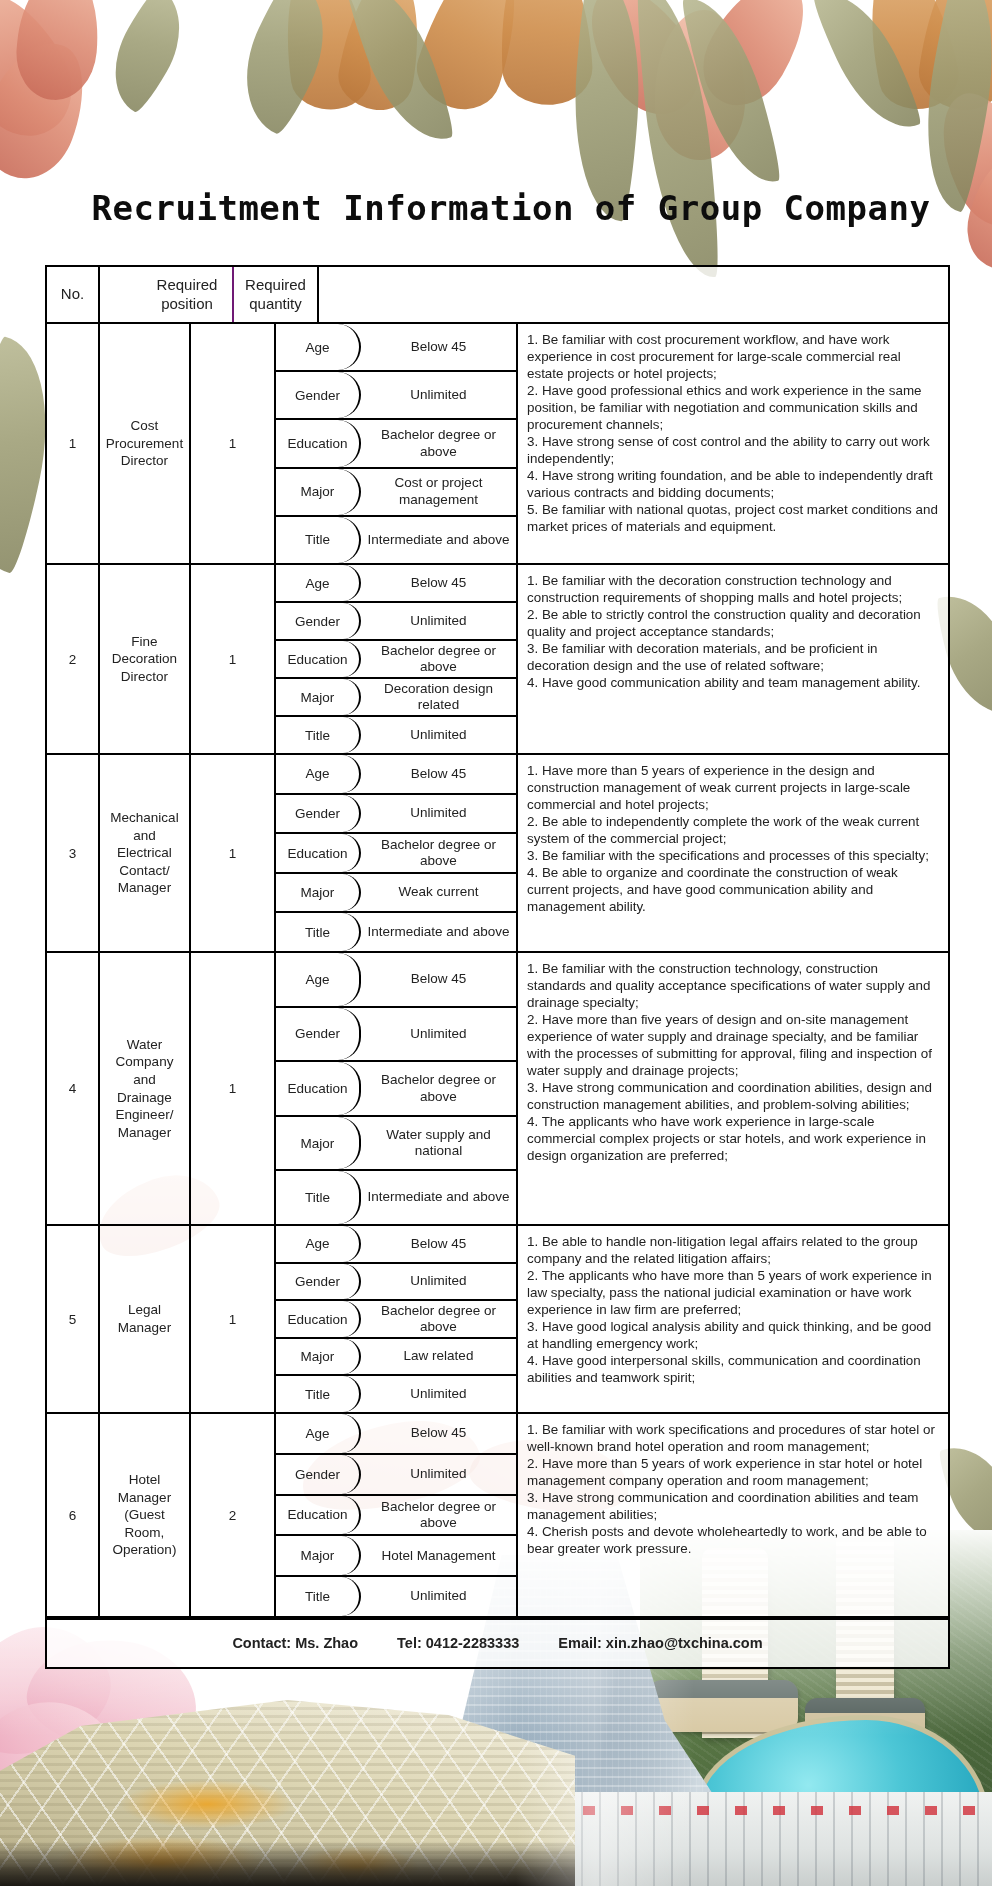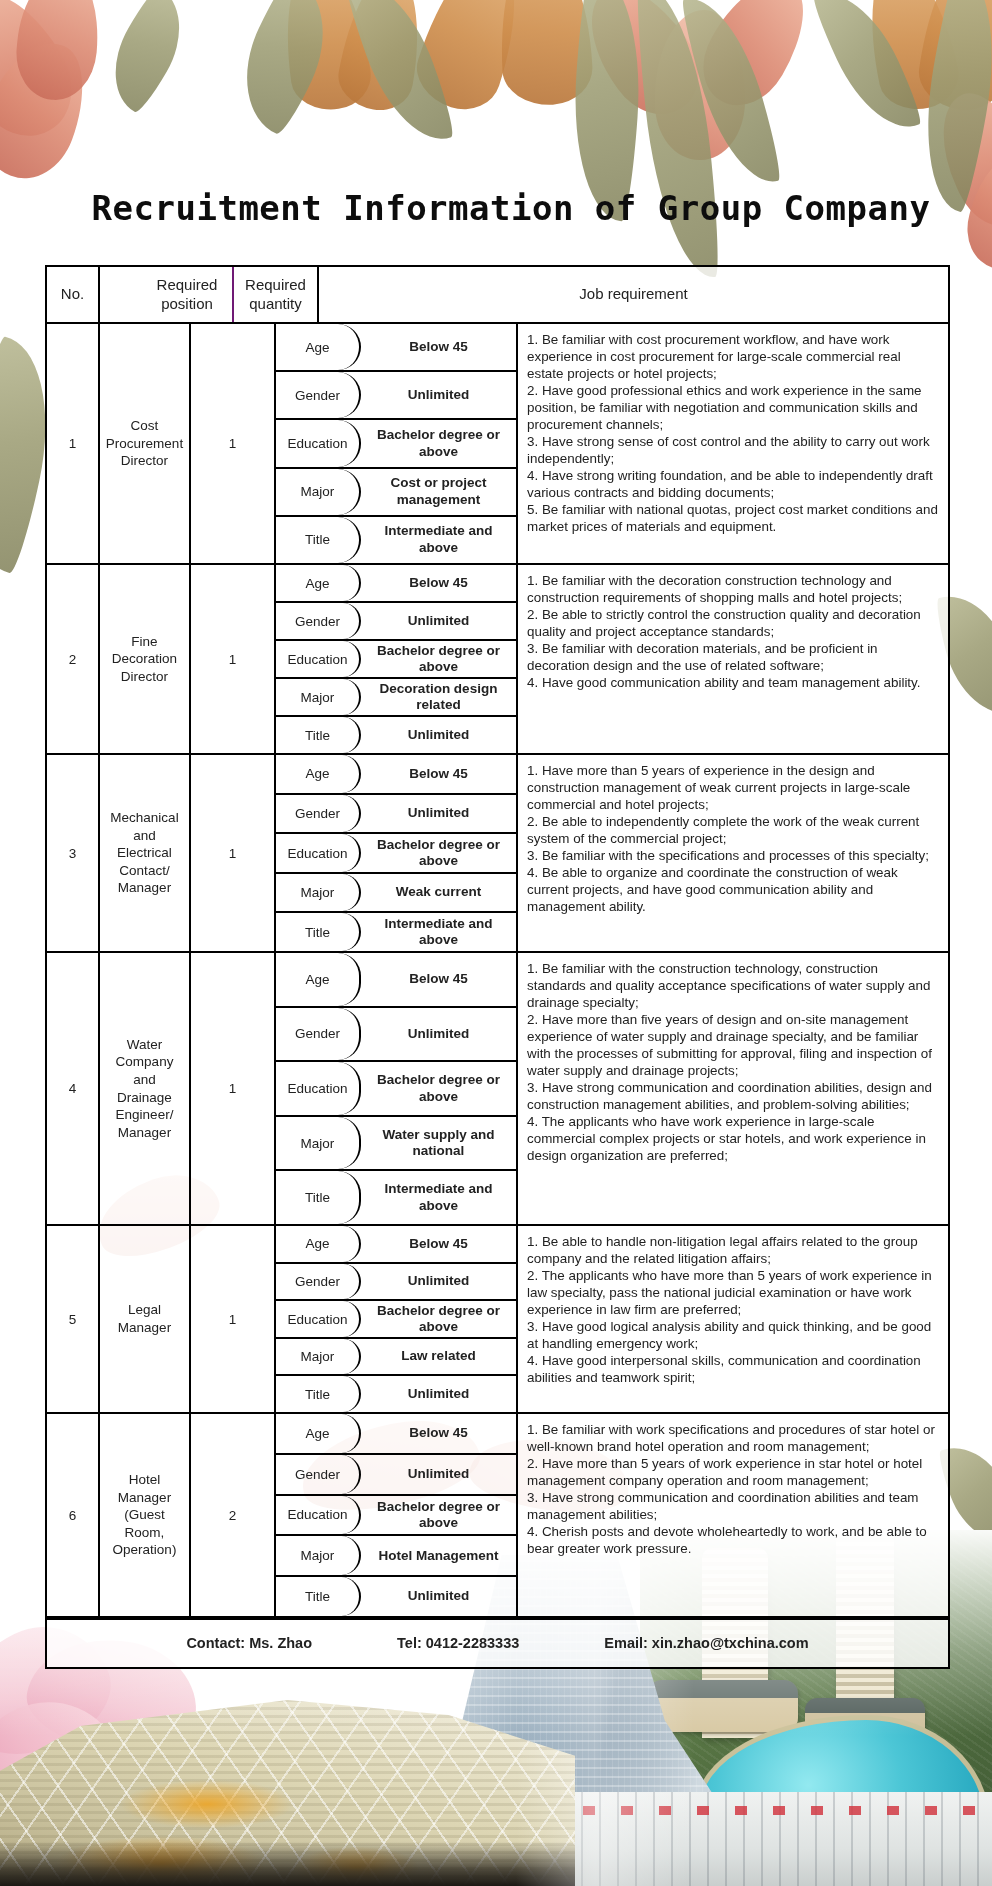--- a/index.html
+++ b/index.html
@@ -132,23 +132,23 @@
   .trow{display:flex;border-bottom:2px solid #000;}
   .trow:last-of-type{border-bottom:none;}
   .cell{box-sizing:border-box;display:flex;align-items:center;justify-content:center;text-align:center;padding:2px 4px;}
   .c-no{width:53px;border-right:2px solid #000;}
   .c-pos{width:91px;border-right:2px solid #000;line-height:1.3;}
   .c-qty{width:85px;border-right:2px solid #000;}
   .c-attrs{width:242px;border-right:2px solid #000;display:flex;flex-direction:column;align-items:stretch;padding:0;}
   .attr-row{display:flex;flex:1;border-bottom:2px solid #000;min-height:30px;}
   .attr-row:last-child{border-bottom:none;}
   .attr-label{width:85px;border-right:2px solid #000;display:flex;align-items:center;justify-content:center;text-align:center;box-sizing:border-box;padding:2px;border-radius:23px;}
-  .attr-value{flex:1;display:flex;align-items:center;justify-content:center;text-align:center;box-sizing:border-box;padding:2px 4px;line-height:1.22;font-weight:bold;}
+  .attr-value{flex:1;display:flex;align-items:center;justify-content:center;text-align:center;box-sizing:border-box;padding:2px 4px;line-height:1.22;}
   .c-req{flex:1;display:block;text-align:left;padding:7px 9px;white-space:pre-line;font-size:13.4px;line-height:1.27;}
-  .frow{display:flex;justify-content:center;align-items:center;gap:85px;min-height:47px;border-top:0;font-weight:bold;font-size:14.5px;}
+  .frow{display:flex;justify-content:center;align-items:center;gap:39px;min-height:47px;border-top:0;font-weight:bold;font-size:14.5px;}
   
   .r1{min-height:239px}.r2{min-height:188px}.r3{min-height:196px}
   .r4{min-height:271px}.r5{min-height:186px}.r6{min-height:202px}
 </style>
 </head>
 <body>
 
 <div class="decor">
 
   <div class="petal" style="left:-35px;top:-10px;width:95px;height:150px;transform:rotate(-30deg)"></div>
@@ -209,21 +209,20 @@
 </div>
 
 <div class="title">Recruitment Information of Group Company</div>
 
 <div class="rtable">
 
   <div class="hrow">
     <div class="hcell hc-no">No.</div>
     <div class="hcell hc-pos">Required position</div>
     <div class="hcell hc-qty">Required quantity</div>
-    <div class="hcell hc-req">Job requirement</div>
   </div>
 
   <div class="trow r1">
     <div class="cell c-no">1</div>
     <div class="cell c-pos">Cost Procurement Director</div>
     <div class="cell c-qty">1</div>
     <div class="cell c-attrs">
       <div class="attr-row">
           <div class="attr-label">Age</div>
           <div class="attr-value">Below 45</div>

